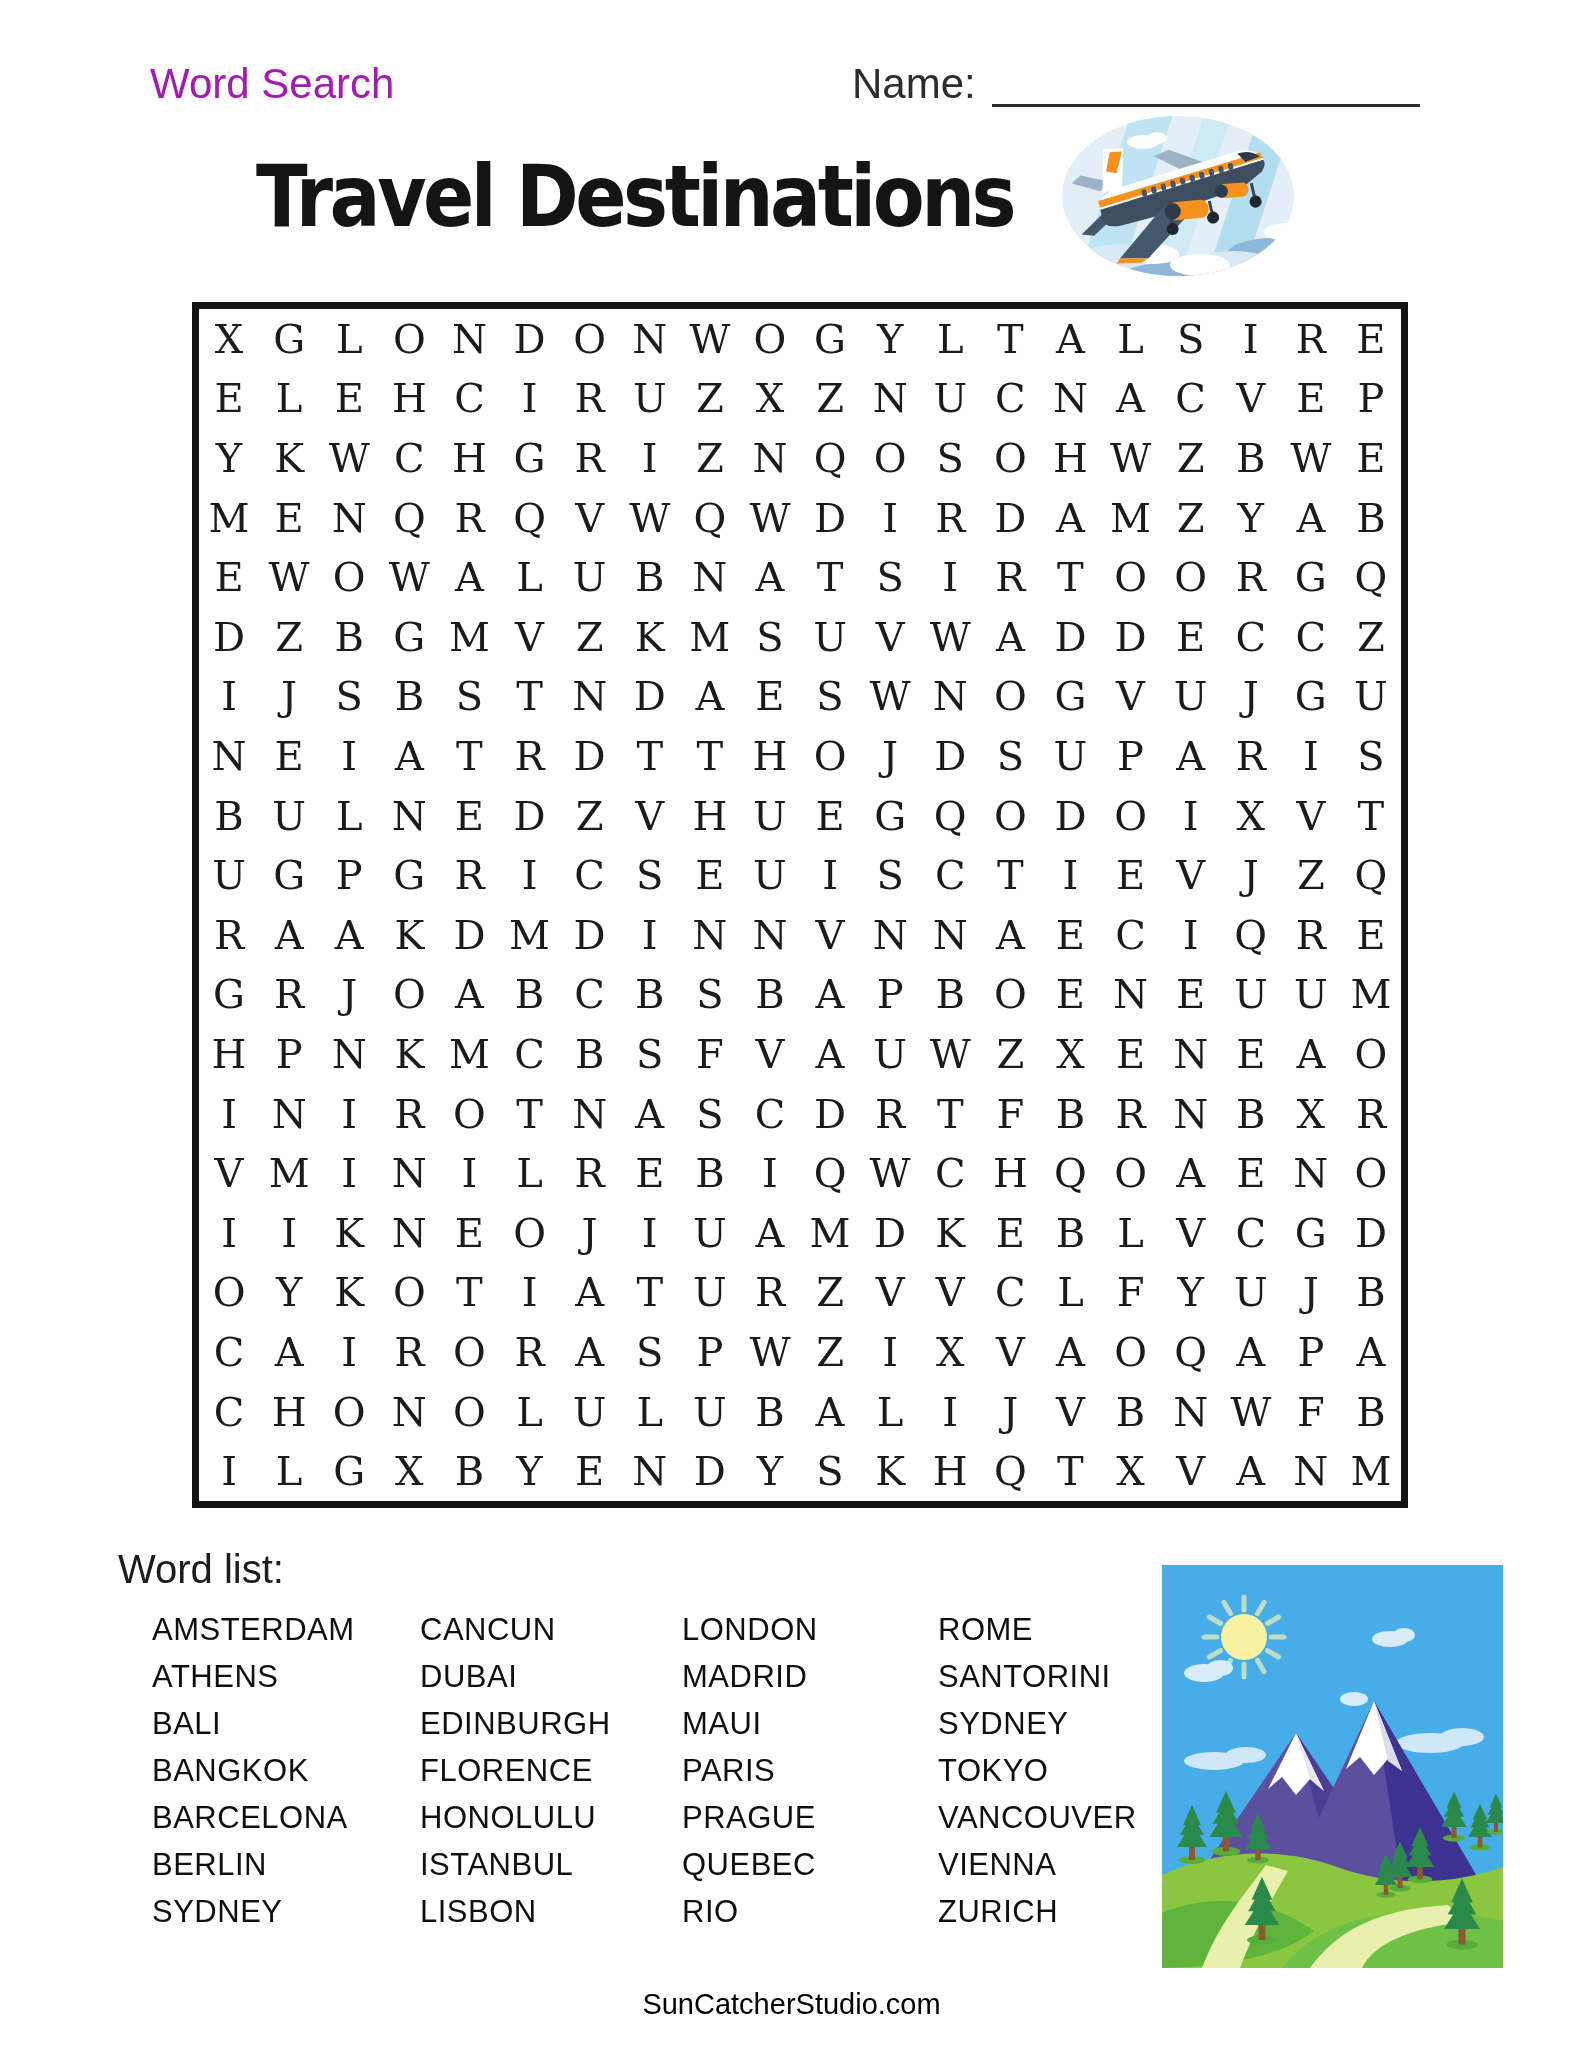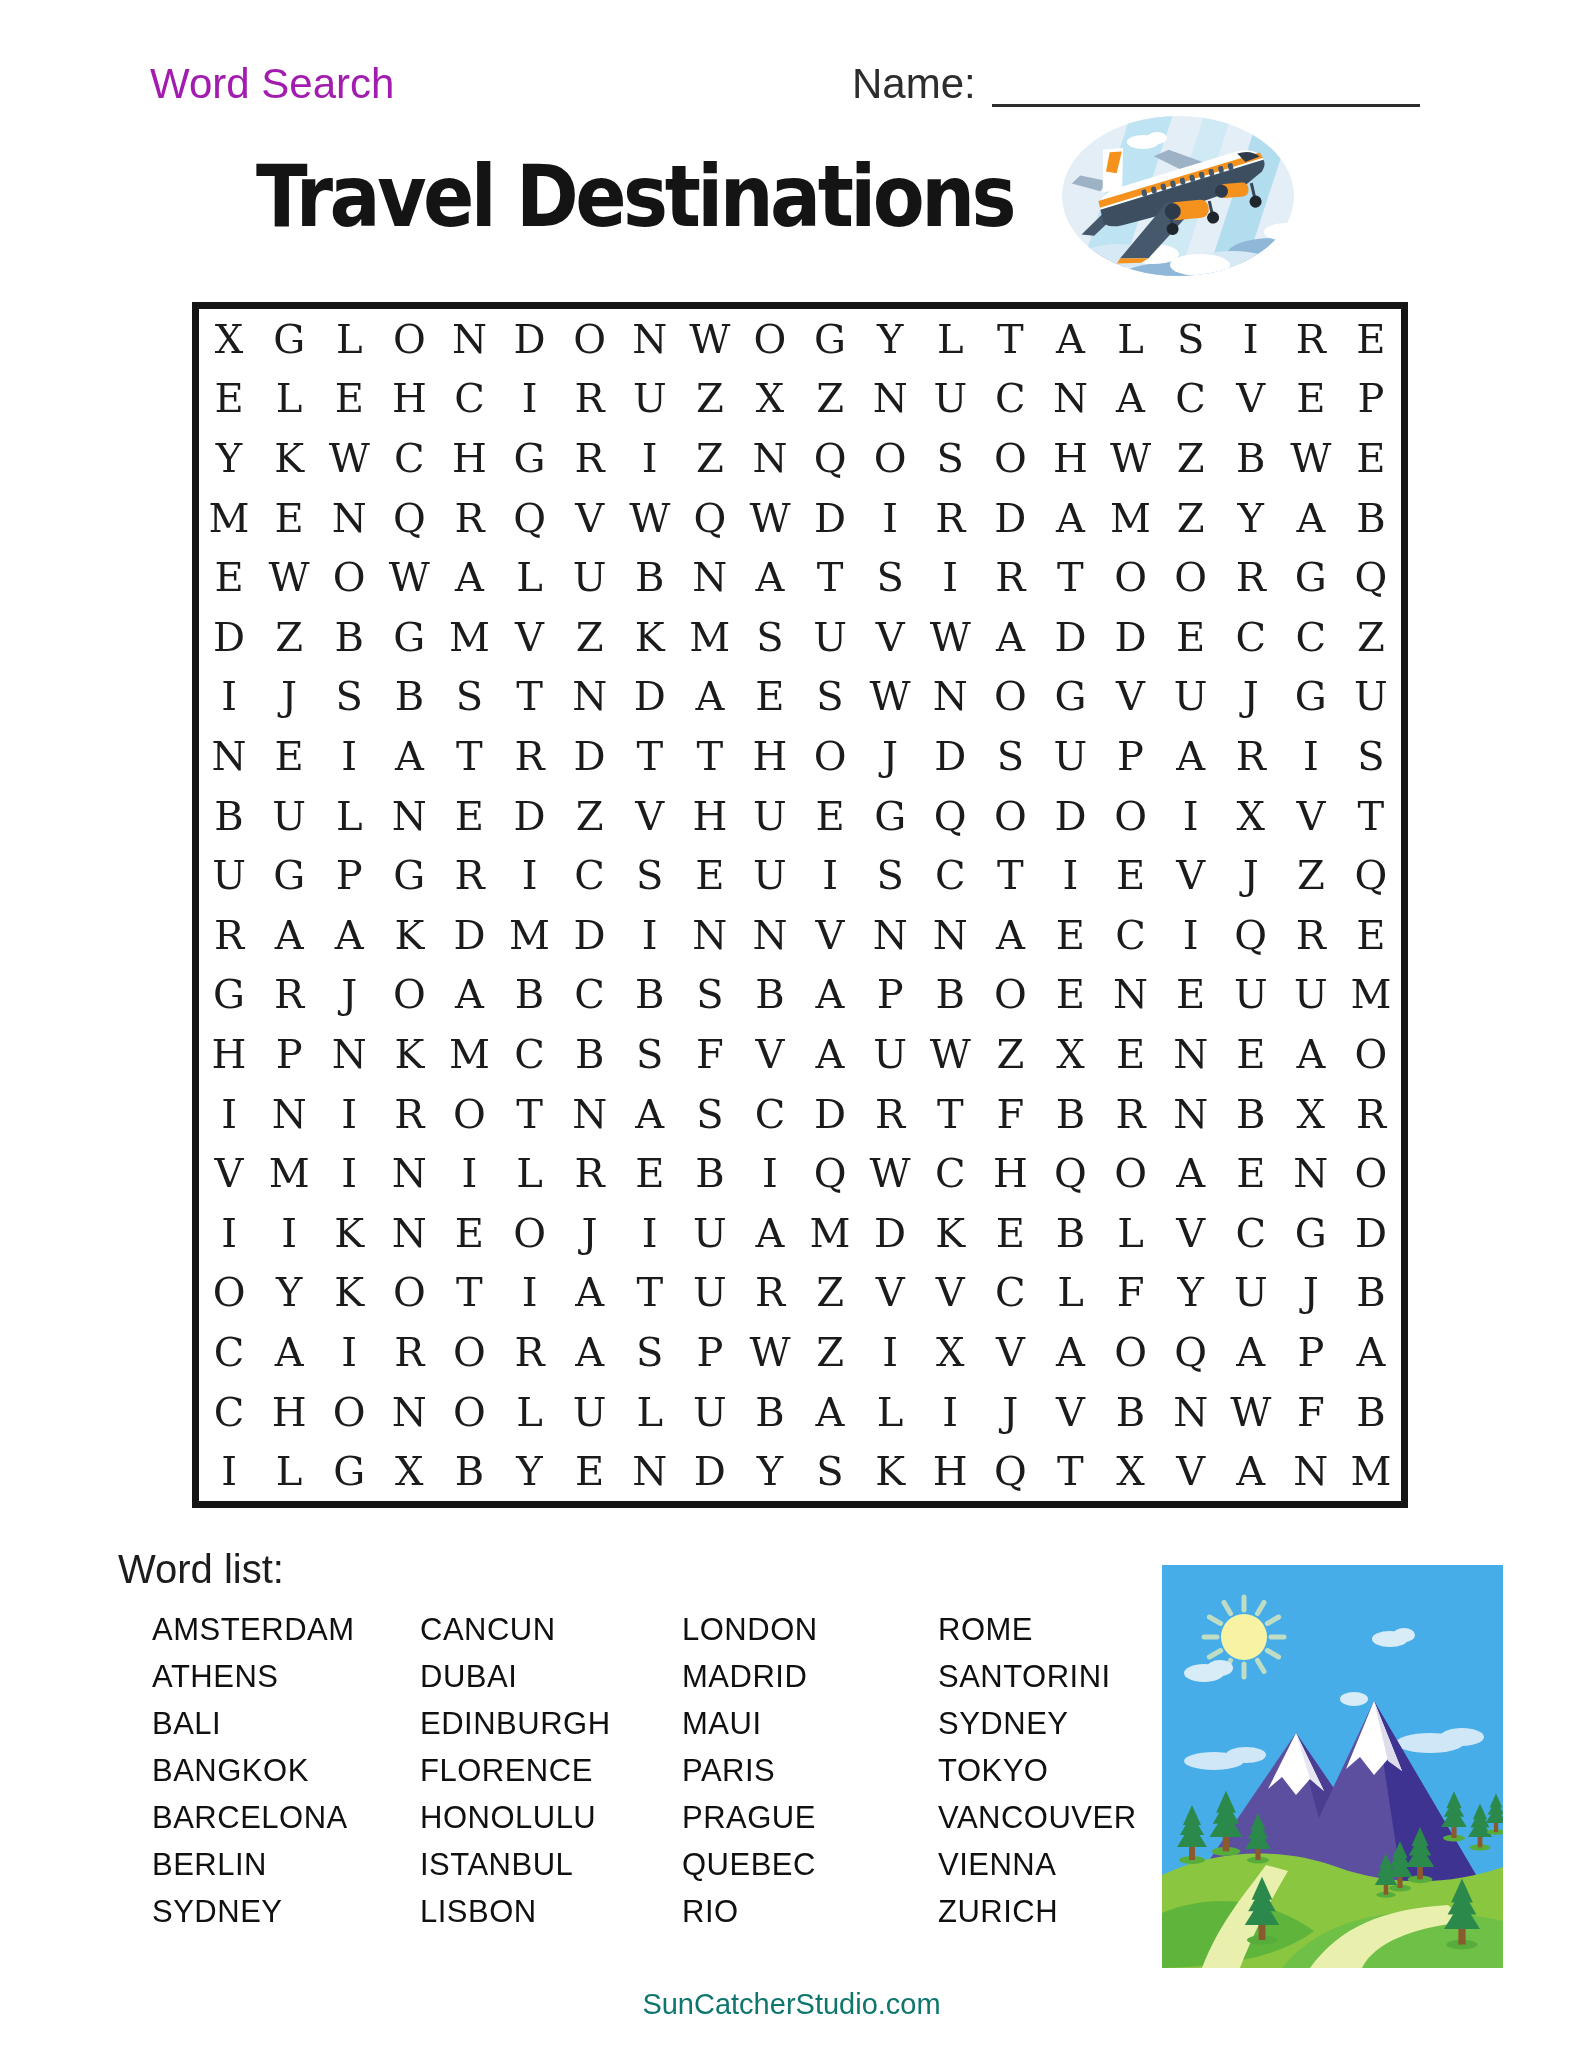--- a/index.html
+++ b/index.html
@@ -27,21 +27,21 @@
   .wl-head { position:absolute; left:118px; top:1538px; font-size:40px; color:#1c1c1c;margin-top:9px; }
   .wl-cols { position:absolute; left:152px; top:1606px; display:flex; }
   .wcol { width:268px; }
   .wcol:nth-child(2){ width:262px; }
   .wcol:nth-child(3){ width:256px; }
   .witem { font-size:31px; line-height:47px; color:#101010; letter-spacing:.5px; }
 
   .scene { position:absolute; left:1162px; top:1565px; }
 
   .footer { position:absolute; left:0; top:1988px; width:100%; text-align:center;
-            font-size:29px; color:#0f766e; }
+            font-size:29px; color:#000000; }
 </style>
 </head>
 <body>
 
 <div class="page">
 
   <div class="kicker">Word Search</div>
 
   <div class="name-block">
     <span>Name:</span>

